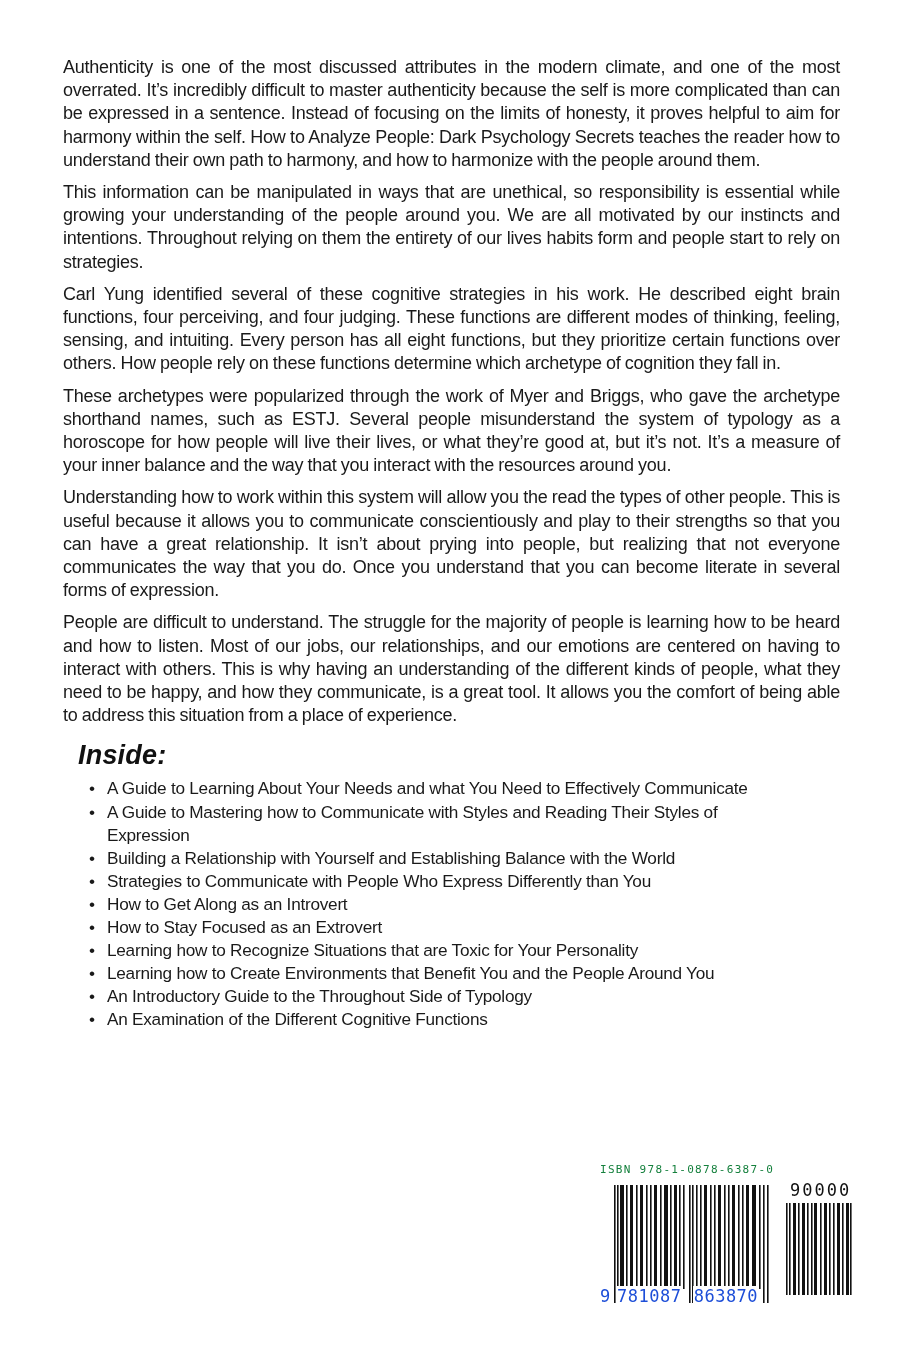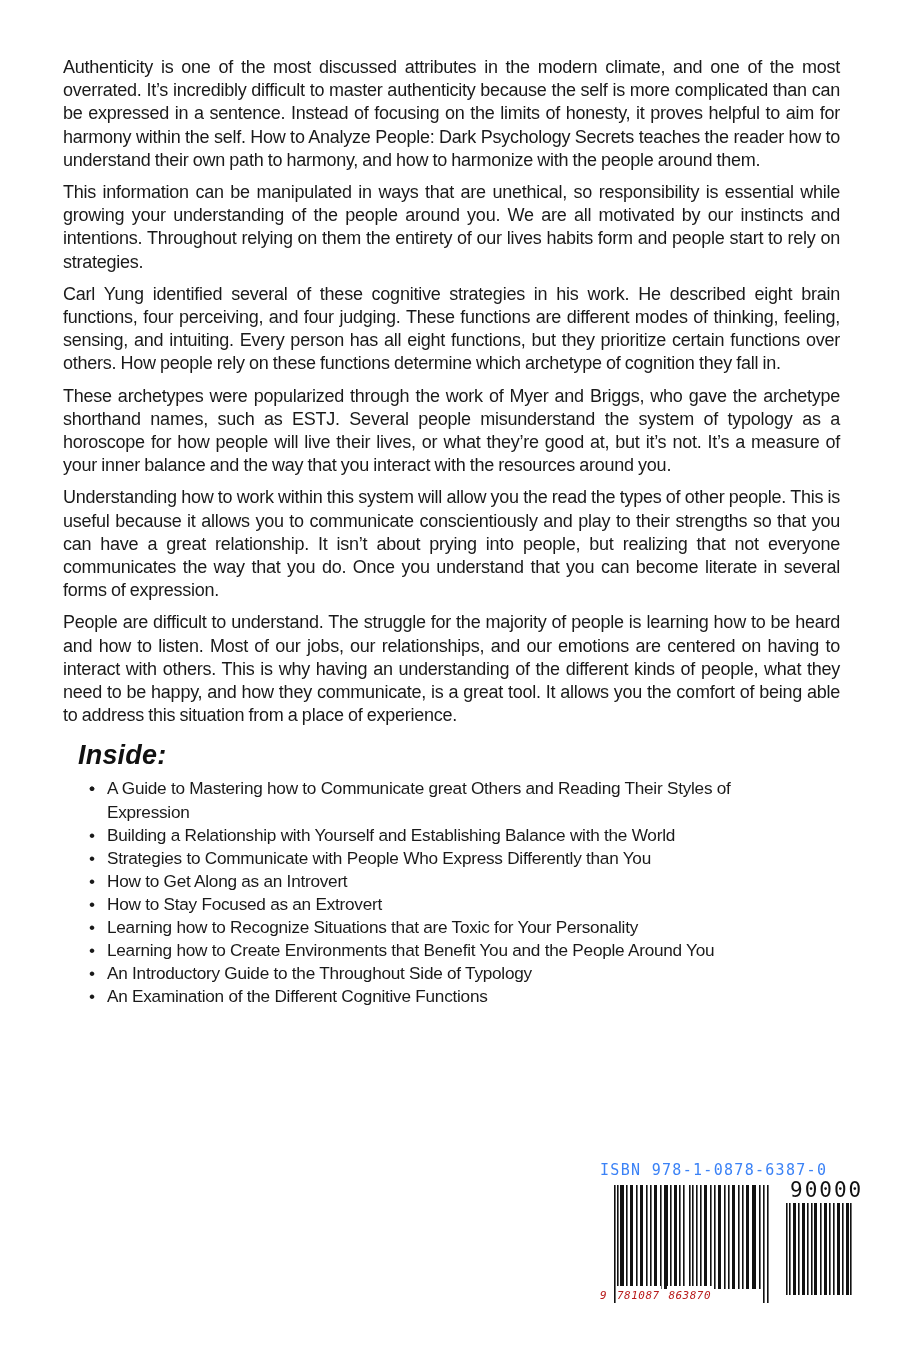--- a/index.html
+++ b/index.html
@@ -69,31 +69,31 @@
     top: 1160px;
     width: 255px;
     height: 150px;
     background: #ffffff;
   }
   .isbn-text {
     position: absolute;
     left: 0;
     top: 0;
     font-family: "DejaVu Sans Mono", monospace;
-    font-size: 15px;
+    font-size: 11px;
     letter-spacing: 1.3px;
     line-height: 20px;
-    color: #3b82f6;
+    color: #15803d;
   }
   .addon-text {
     position: absolute;
     left: 190px;
     top: 20px;
     font-family: "DejaVu Sans Mono", monospace;
-    font-size: 21px;
+    font-size: 17px;
     letter-spacing: 2px;
     line-height: 20px;
     color: #111;
   }
   .bars-main {
     position: absolute;
     left: 14px;
     top: 25px;
     width: 158px;
     height: 118px;
@@ -103,25 +103,24 @@
     left: 186px;
     top: 43px;
     width: 66px;
     height: 92px;
   }
   .ean-text {
     position: absolute;
     left: 0;
     top: 126px;
     font-family: "DejaVu Sans Mono", monospace;
-    font-size: 11px;
+    font-size: 17px;
     line-height: 20px;
-    color: #b91c1c;
+    color: #1d4ed8;
     background: transparent;
-    font-style: italic;
   }
   .ean-text .lead {
     display: inline-block;
     width: 16px;
   }
   .ean-text .grp {
     display: inline-block;
     background: #fff;
     letter-spacing: 0.5px;
     padding: 0 1px;
@@ -134,24 +133,24 @@
   <p class="para">Authenticity is one of the most discussed attributes in the modern climate, and one of the most overrated. It’s incredibly difficult to master authenticity because the self is more complicated than can be expressed in a sentence. Instead of focusing on the limits of honesty, it proves helpful to aim for harmony within the self. How to Analyze People: Dark Psychology Secrets teaches the reader how to understand their own path to harmony, and how to harmonize with the people around them.</p>
   <p class="para">This information can be manipulated in ways that are unethical, so responsibility is essential while growing your understanding of the people around you. We are all motivated by our instincts and intentions. Throughout relying on them the entirety of our lives habits form and people start to rely on strategies.</p>
   <p class="para">Carl Yung identified several of these cognitive strategies in his work. He described eight brain functions, four perceiving, and four judging. These functions are different modes of thinking, feeling, sensing, and intuiting. Every person has all eight functions, but they prioritize certain functions over others. How people rely on these functions determine which archetype of cognition they fall in.</p>
   <p class="para">These archetypes were popularized through the work of Myer and Briggs, who gave the archetype shorthand names, such as ESTJ. Several people misunderstand the system of typology as a horoscope for how people will live their lives, or what they’re good at, but it’s not. It’s a measure of your inner balance and the way that you interact with the resources around you.</p>
   <p class="para">Understanding how to work within this system will allow you the read the types of other people. This is useful because it allows you to communicate conscientiously and play to their strengths so that you can have a great relationship. It isn’t about prying into people, but realizing that not everyone communicates the way that you do. Once you understand that you can become literate in several forms of expression.</p>
   <p class="para">People are difficult to understand. The struggle for the majority of people is learning how to be heard and how to listen. Most of our jobs, our relationships, and our emotions are centered on having to interact with others. This is why having an understanding of the different kinds of people, what they need to be happy, and how they communicate, is a great tool. It allows you the comfort of being able to address this situation from a place of experience.</p>
 
   <div class="inside-heading">Inside:</div>
 
   <ul class="bullets">
-    <li><span class="bullet">•</span></li>
+    <li><span class="bullet">•</span><span class="text">A Guide to Learning About Your Needs and what You Need to Effectively Communicate</span></li>
     <li class="wrap">
         <span class="bullet">•</span>
-        <span class="text">A Guide to Mastering how to Communicate great Others and Reading Their Styles of Expression</span>
+        <span class="text">A Guide to Mastering how to Communicate with Styles and Reading Their Styles of Expression</span>
       </li>
     <li><span class="bullet">•</span><span class="text">Building a Relationship with Yourself and Establishing Balance with the World</span></li>
     <li><span class="bullet">•</span><span class="text">Strategies to Communicate with People Who Express Differently than You</span></li>
     <li><span class="bullet">•</span><span class="text">How to Get Along as an Introvert</span></li>
     <li><span class="bullet">•</span><span class="text">How to Stay Focused as an Extrovert</span></li>
     <li><span class="bullet">•</span><span class="text">Learning how to Recognize Situations that are Toxic for Your Personality</span></li>
     <li><span class="bullet">•</span><span class="text">Learning how to Create Environments that Benefit You and the People Around You</span></li>
     <li><span class="bullet">•</span><span class="text">An Introductory Guide to the Throughout Side of Typology</span></li>
     <li><span class="bullet">•</span><span class="text">An Examination of the Different Cognitive Functions</span></li>
   </ul>

